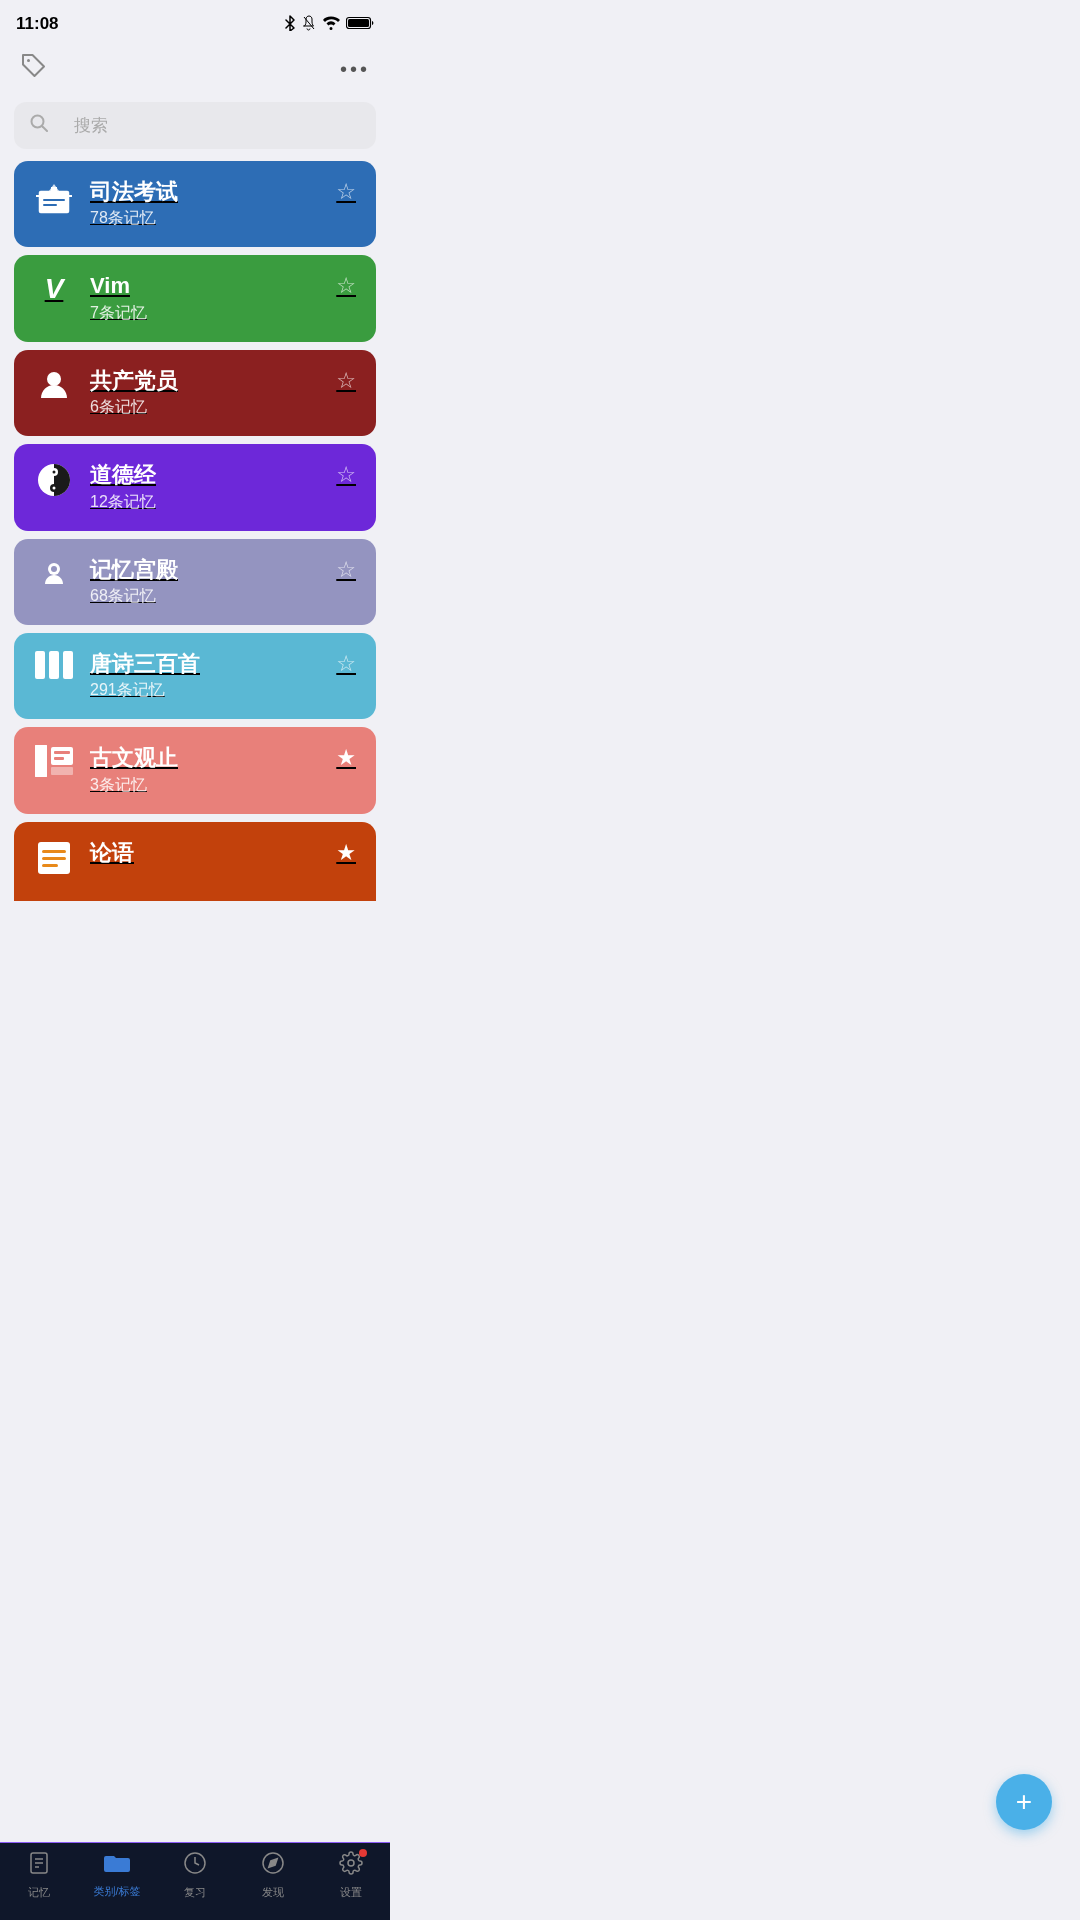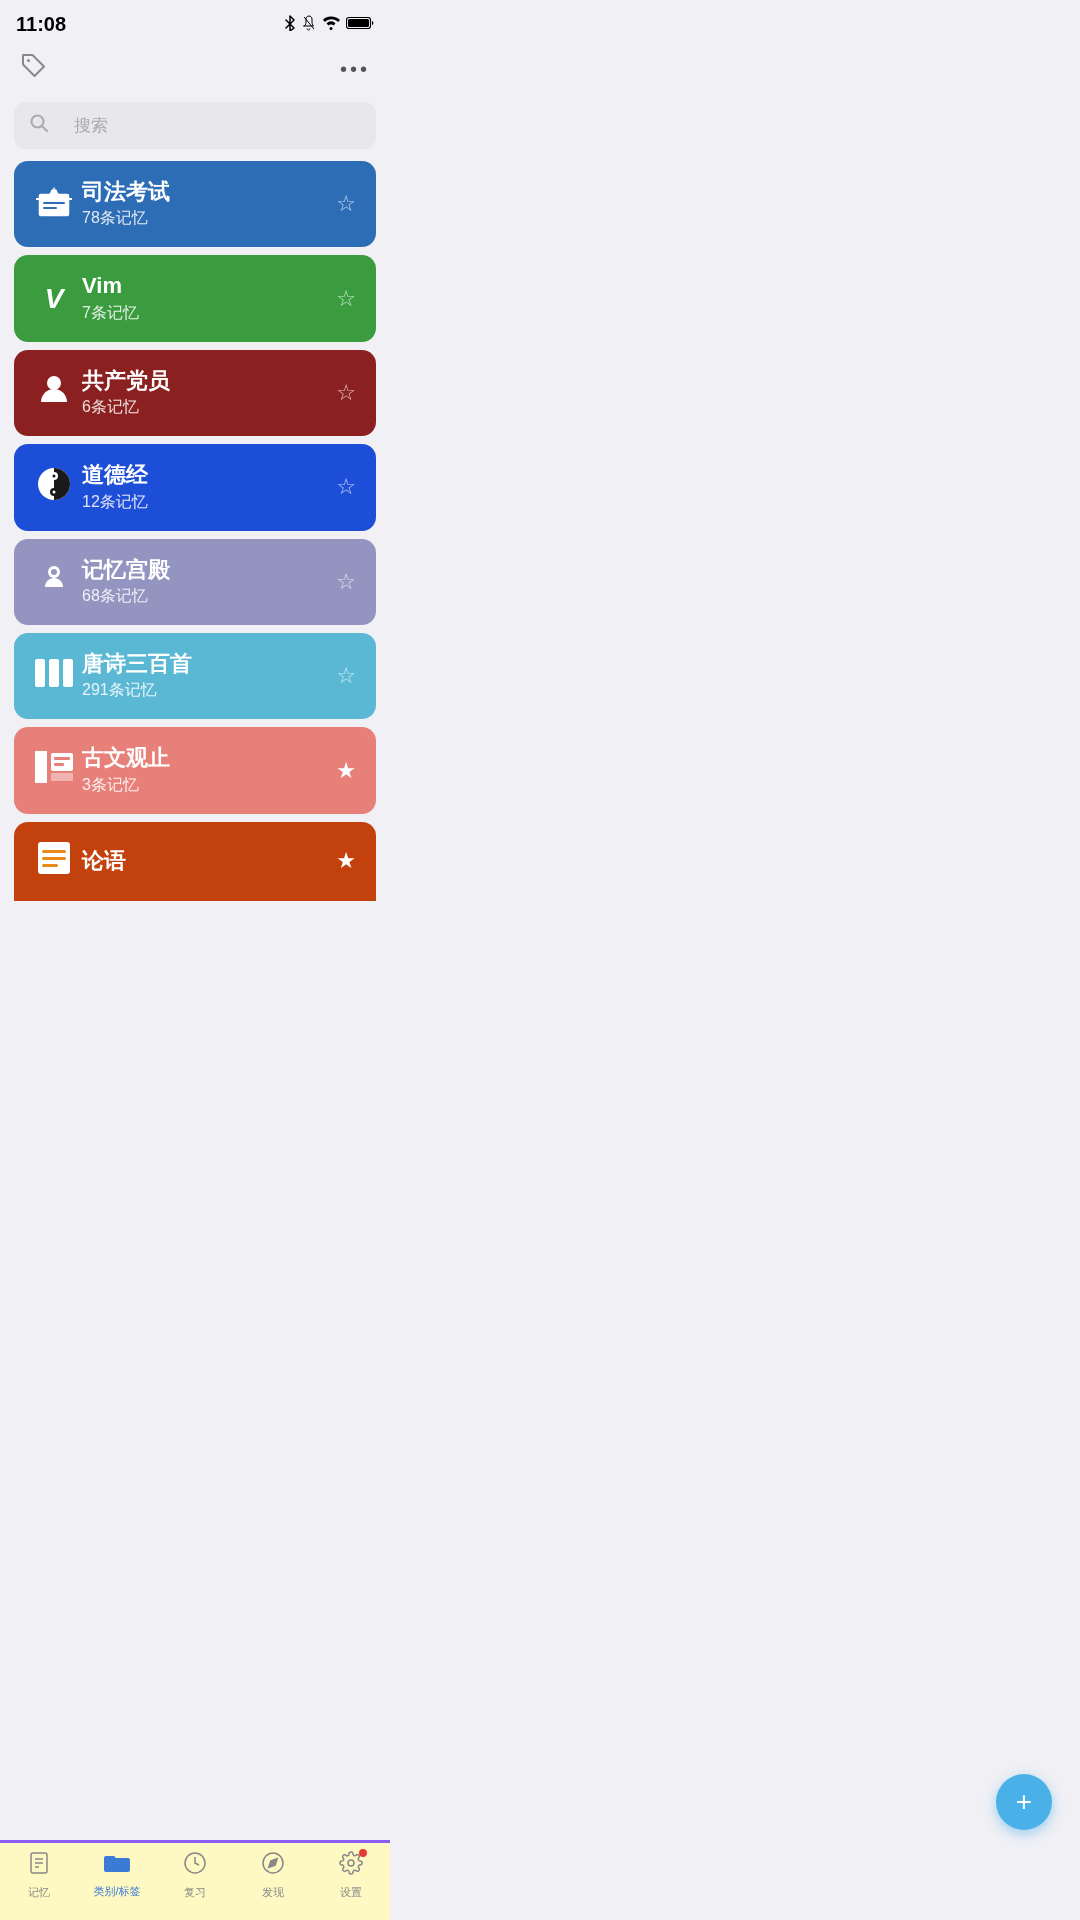--- a/index.html
+++ b/index.html
@@ -17,21 +17,21 @@
     
     .status-bar {
       display: flex;
       justify-content: space-between;
       align-items: center;
       padding: 8px 16px 4px;
       background: #f0f0f5;
       height: 44px;
     }
     .status-time {
-      font-size: 20px;
+      font-size: 17px;
       font-weight: 600;
       color: #000;
     }
     .status-icons {
       display: flex;
       align-items: center;
       gap: 6px;
     }
     .status-icon {
       font-size: 14px;
@@ -87,25 +87,26 @@
       padding: 0 14px;
       display: flex;
       flex-direction: column;
       gap: 8px;
       padding-bottom: 80px;
     }
 
     .category-item {
       border-radius: 14px;
       display: flex;
-      align-items: center;
+      align-items: flex-start;
       padding: 18px 20px;
-      gap: 8px;
+      gap: 16px;
       cursor: pointer;
       position: relative;
+      text-decoration: underline;
     }
 
     .category-icon {
       font-size: 30px;
       color: white;
       width: 40px;
       text-align: center;
     }
 
     .category-text {
@@ -127,21 +128,21 @@
       color: rgba(255,255,255,0.7);
     }
     .category-star.filled {
       color: white;
     }
 
     
     .cat-blue { background-color: #2d6db5; }
     .cat-green { background-color: #3a9c3f; }
     .cat-red { background-color: #8b2020; }
-    .cat-black { background-color: #1d4ed8; }
+    .cat-black { background-color: #6d28d9; }
     .cat-lavender { background-color: #9494c0; }
     .cat-sky { background-color: #5ab8d4; }
     .cat-pink { background-color: #e8807a; }
     .cat-orange { background-color: #c2410c; }
 
     
     .fab {
       position: fixed;
       bottom: 90px;
       right: 28px;
@@ -159,22 +160,22 @@
       z-index: 100;
     }
 
     
     .bottom-nav {
       position: fixed;
       bottom: 0;
       left: 0;
       right: 0;
       width: 390px;
-      background: #fef9c3;
-      border-top: 3px solid #8b5cf6;
+      background: #0f172a;
+      border-top: 1px solid #8b5cf6;
       display: flex;
       align-items: center;
       justify-content: space-around;
       padding: 8px 0 20px;
       z-index: 200;
     }
     .nav-item {
       display: flex;
       flex-direction: column;
       align-items: center;

